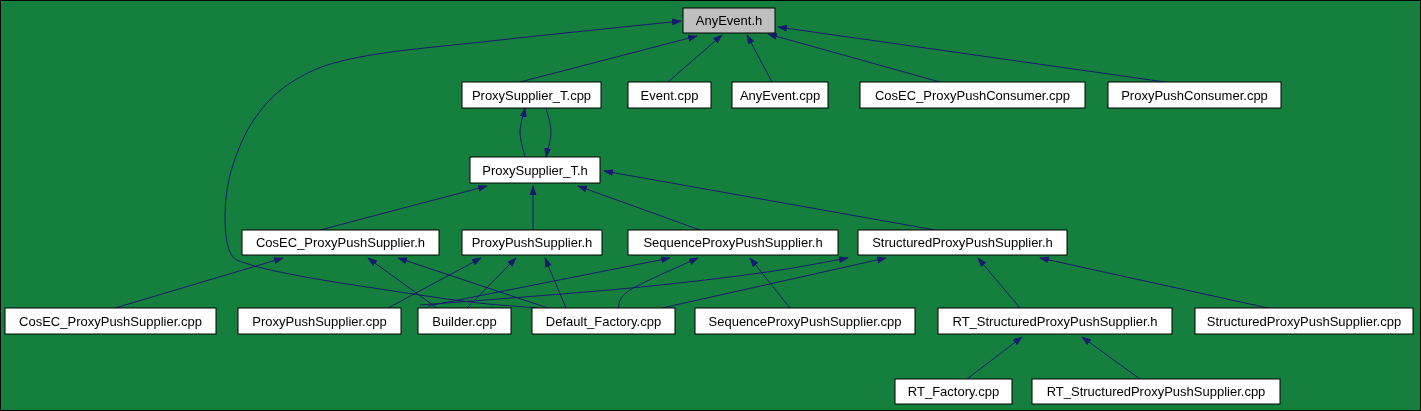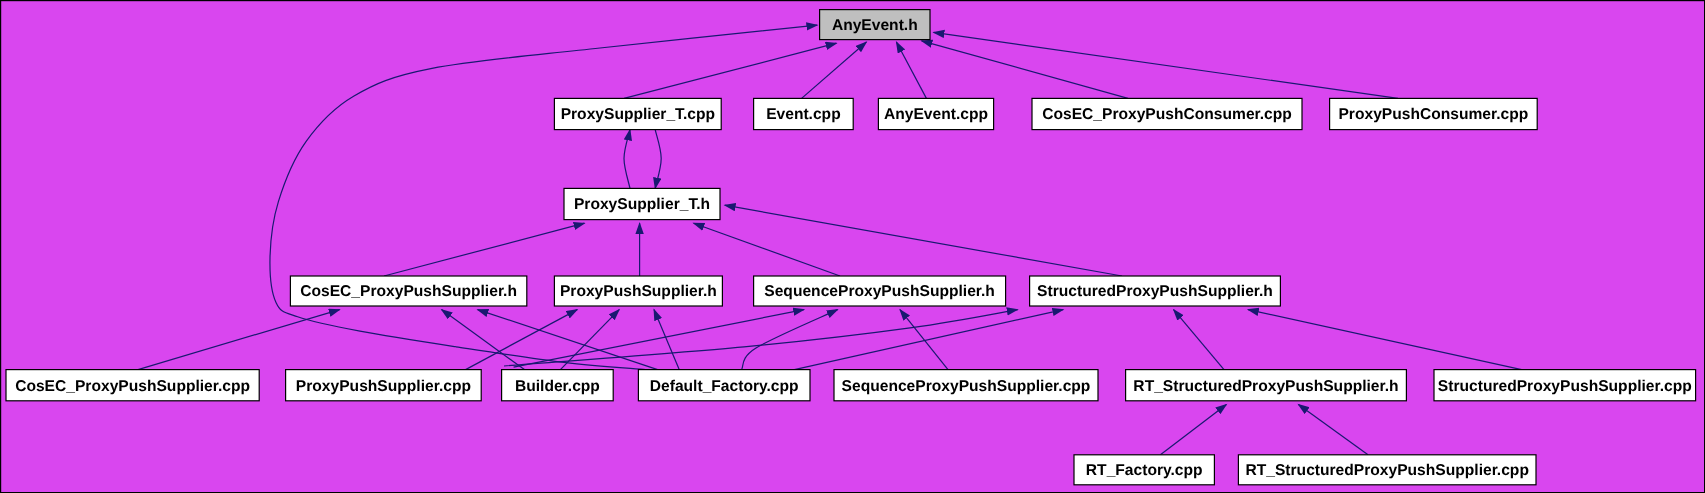--- a/index.html
+++ b/index.html
@@ -6,21 +6,21 @@
   body{font-family:"Liberation Sans","DejaVu Sans",sans-serif;}
   #graph-wrap{position:relative;width:1421px;height:411px;background:#ffffff;}
   svg{display:block;}
   .node-label{font-family:"Liberation Sans","DejaVu Sans",sans-serif;font-size:13px;fill:#000000;}
   .node-rect{stroke-width:1;}
   .edge-path{fill:none;stroke-width:1;}
 </style>
 </head>
 <body>
 
-<div id="graph-wrap" style="background: #d946ef; font-weight: bold;">
+<div id="graph-wrap" style="background: #15803d;">
   <svg id="graph-svg" width="1421" height="411" viewBox="0 0 1421 411">
     <defs>
       <marker id="arrow" markerUnits="userSpaceOnUse" markerWidth="12" markerHeight="9" refX="9" refY="3.5" orient="auto">
         <path d="M0,0 L10,3.5 L0,7 z" fill="#191970"></path>
       </marker>
     </defs>
     <rect id="frame-rect" x="0.5" y="0.5" width="1420" height="410" fill="none" stroke="#000000"></rect>
     <g id="edges-layer">
         <path d="M520,82 L697,36" class="edge-path" stroke="#191970" marker-end="url(#arrow)"></path>
         <path d="M668,82 L722,35" class="edge-path" stroke="#191970" marker-end="url(#arrow)"></path>

